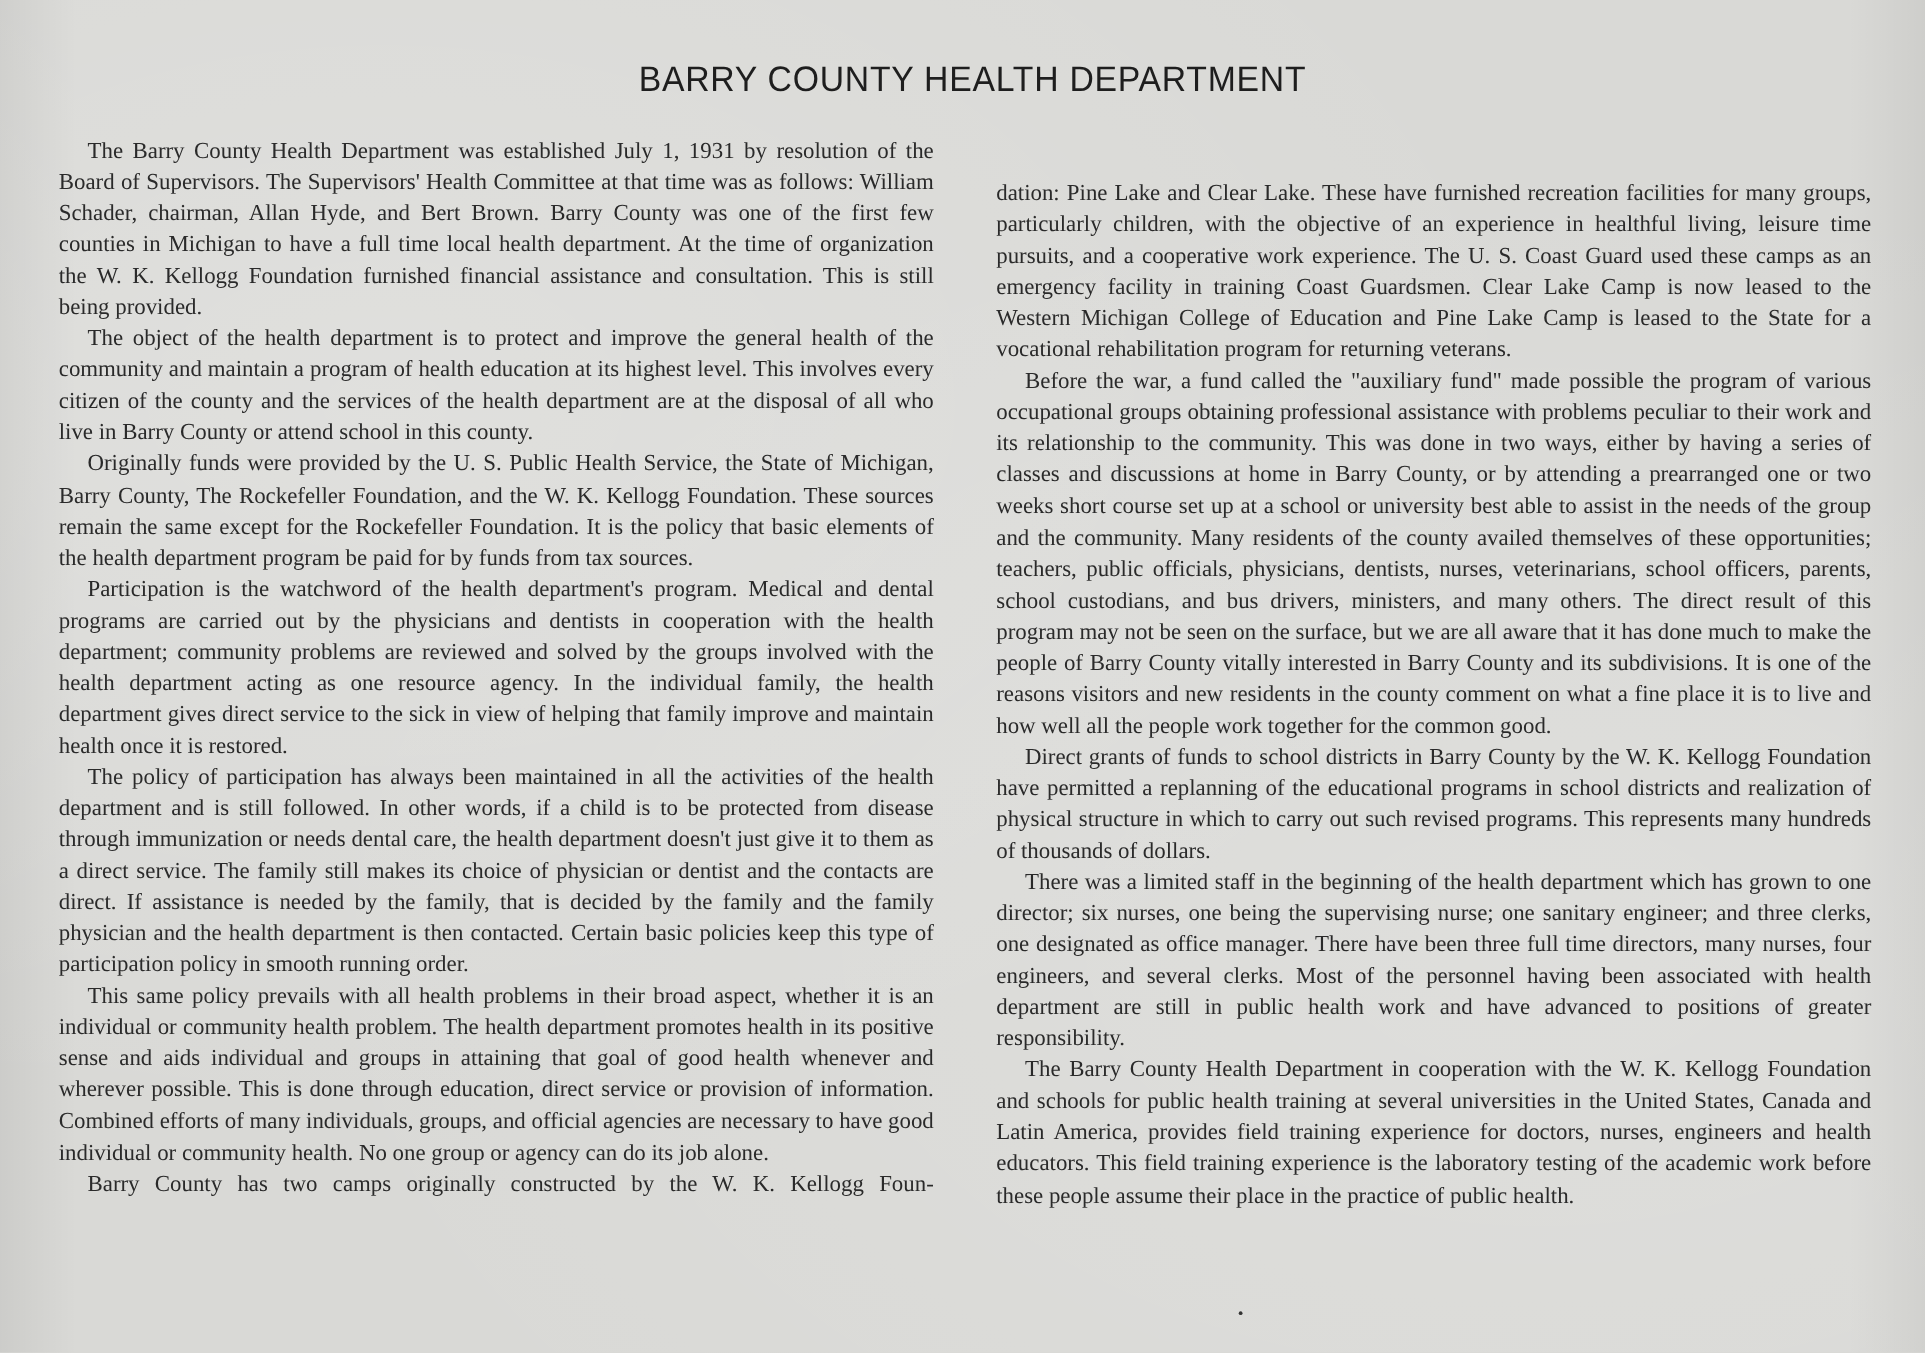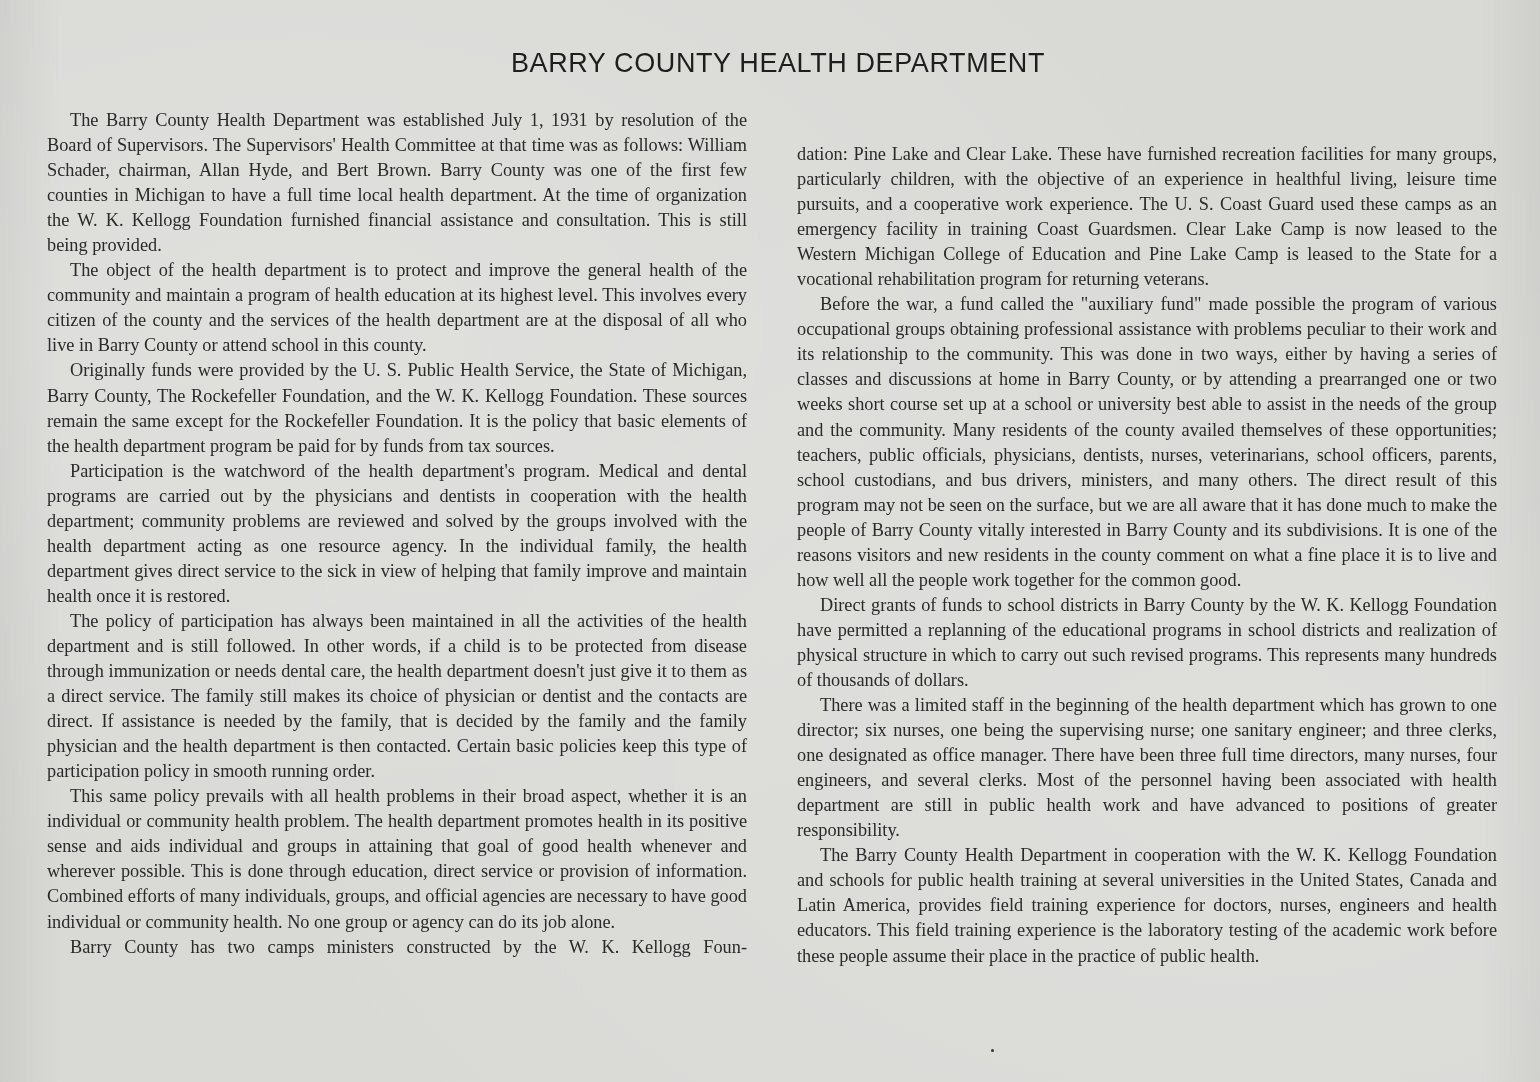--- a/index.html
+++ b/index.html
@@ -82,21 +82,21 @@
 <div class="page">
   <h1 class="title">BARRY COUNTY HEALTH DEPARTMENT</h1>
 
   <div class="column col-left">
     <p>The Barry County Health Department was established July 1, 1931 by resolution of the Board of Supervisors. The Supervisors' Health Committee at that time was as follows: William Schader, chairman, Allan Hyde, and Bert Brown. Barry County was one of the first few counties in Michigan to have a full time local health department. At the time of organization the W. K. Kellogg Foundation furnished financial assistance and consultation. This is still being provided.</p>
     <p>The object of the health department is to protect and improve the general health of the community and maintain a program of health education at its highest level. This involves every citizen of the county and the services of the health department are at the disposal of all who live in Barry County or attend school in this county.</p>
     <p>Originally funds were provided by the U. S. Public Health Service, the State of Michigan, Barry County, The Rockefeller Foundation, and the W. K. Kellogg Foundation. These sources remain the same except for the Rockefeller Foundation. It is the policy that basic elements of the health department program be paid for by funds from tax sources.</p>
     <p>Participation is the watchword of the health department's program. Medical and dental programs are carried out by the physicians and dentists in cooperation with the health department; community problems are reviewed and solved by the groups involved with the health department acting as one resource agency. In the individual family, the health department gives direct service to the sick in view of helping that family improve and maintain health once it is restored.</p>
     <p>The policy of participation has always been maintained in all the activities of the health department and is still followed. In other words, if a child is to be protected from disease through immunization or needs dental care, the health department doesn't just give it to them as a direct service. The family still makes its choice of physician or dentist and the contacts are direct. If assistance is needed by the family, that is decided by the family and the family physician and the health department is then contacted. Certain basic policies keep this type of participation policy in smooth running order.</p>
     <p>This same policy prevails with all health problems in their broad aspect, whether it is an individual or community health problem. The health department promotes health in its positive sense and aids individual and groups in attaining that goal of good health whenever and wherever possible. This is done through education, direct service or provision of information. Combined efforts of many individuals, groups, and official agencies are necessary to have good individual or community health. No one group or agency can do its job alone.</p>
-    <p>Barry County has two camps ministers constructed by the W. K. Kellogg Foun-</p>
+    <p>Barry County has two camps originally constructed by the W. K. Kellogg Foun-</p>
   </div>
 
   <div class="column col-right">
     <p class="cont">dation: Pine Lake and Clear Lake. These have furnished recreation facilities for many groups, particularly children, with the objective of an experience in healthful living, leisure time pursuits, and a cooperative work experience. The U. S. Coast Guard used these camps as an emergency facility in training Coast Guardsmen. Clear Lake Camp is now leased to the Western Michigan College of Education and Pine Lake Camp is leased to the State for a vocational rehabilitation program for returning veterans.</p>
     <p>Before the war, a fund called the "auxiliary fund" made possible the program of various occupational groups obtaining professional assistance with problems peculiar to their work and its relationship to the community. This was done in two ways, either by having a series of classes and discussions at home in Barry County, or by attending a prearranged one or two weeks short course set up at a school or university best able to assist in the needs of the group and the community. Many residents of the county availed themselves of these opportunities; teachers, public officials, physicians, dentists, nurses, veterinarians, school officers, parents, school custodians, and bus drivers, ministers, and many others. The direct result of this program may not be seen on the surface, but we are all aware that it has done much to make the people of Barry County vitally interested in Barry County and its subdivisions. It is one of the reasons visitors and new residents in the county comment on what a fine place it is to live and how well all the people work together for the common good.</p>
     <p>Direct grants of funds to school districts in Barry County by the W. K. Kellogg Foundation have permitted a replanning of the educational programs in school districts and realization of physical structure in which to carry out such revised programs. This represents many hundreds of thousands of dollars.</p>
     <p>There was a limited staff in the beginning of the health department which has grown to one director; six nurses, one being the supervising nurse; one sanitary engineer; and three clerks, one designated as office manager. There have been three full time directors, many nurses, four engineers, and several clerks. Most of the personnel having been associated with health department are still in public health work and have advanced to positions of greater responsibility.</p>
     <p>The Barry County Health Department in cooperation with the W. K. Kellogg Foundation and schools for public health training at several universities in the United States, Canada and Latin America, provides field training experience for doctors, nurses, engineers and health educators. This field training experience is the laboratory testing of the academic work before these people assume their place in the practice of public health.</p>
   </div>
 

